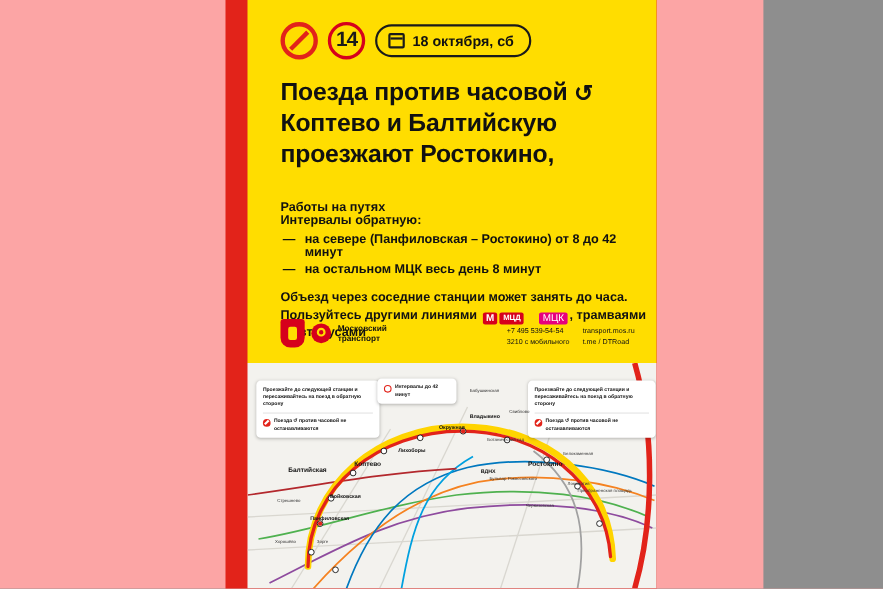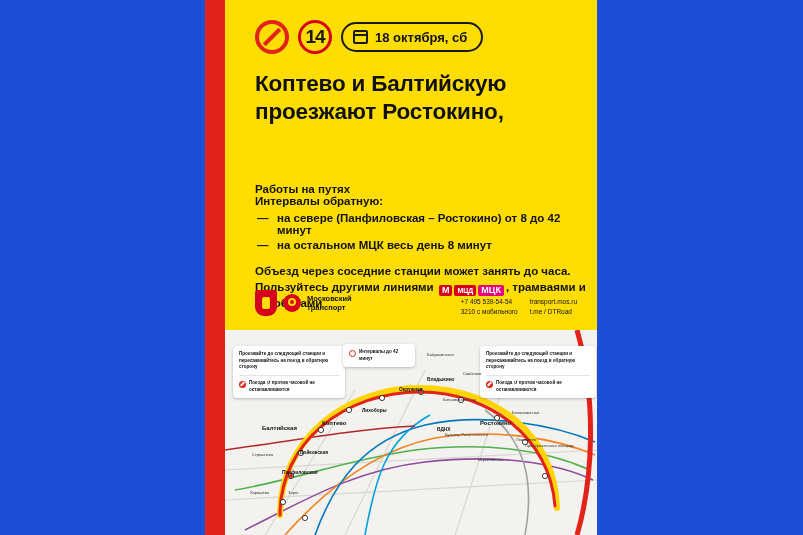--- a/index.html
+++ b/index.html
@@ -8,23 +8,23 @@
     background: #8e8e8e;
   }
   body {
     width: 803px;
     height: 535px;
     overflow: hidden;
     font-family: "Liberation Sans", sans-serif;
   }
   .page {
     position: relative;
-    width: 803px;
+    width: 694px;
     height: 535px;
-    background: #1d4ed8;
+    background: #fca5a5;
   }
   
   .poster {
     position: absolute;
     left: 205px;
     top: 0;
     width: 392px;
     height: 535px;
     background: #e2231a;
     overflow: hidden;
@@ -188,25 +188,26 @@
     color: #fff;
     font-weight: bold;
     font-size: 7px;
     padding: 2px 3px;
     border-radius: 2px;
     line-height: 1;
   }
   .m-mck {
     background: #e6007e;
     color: #fff;
-    font-weight: bold;
+    font-weight: normal;
     font-size: 9px;
     padding: 1px 3px;
     border-radius: 2px;
     line-height: 1;
+    margin-left: 12px;
   }
   
   .footer {
     position: absolute;
     left: 30px;
     bottom: 14px;
     right: 20px;
     display: flex;
     align-items: flex-end;
     justify-content: space-between;
@@ -351,20 +352,24 @@
       <div class="badges">
         <div class="no-entry-icon"></div>
         <div class="line-14">14</div>
         <div class="date-pill">
           <span class="cal-icon"></span>
           <span class="date-text">18 октября, сб</span>
         </div>
       </div>
 
       <div class="headline">
+        <div>
+          <span>Поезда против часовой</span>
+          <span class="ccw-arrow">↺</span>
+        </div>
         <div>Коптево и Балтийскую</div>
         <div>проезжают Ростокино,</div>
       </div>
 
       <div class="sub-block">
         <div class="sub-title">Работы на путях</div>
         <div class="intervals-title">Интервалы обратную:</div>
         <div class="interval-item">на севере (Панфиловская – Ростокино) от 8 до 42 минут</div>
         <div class="interval-item">на остальном МЦК весь день 8 минут</div>
         <div class="note">

